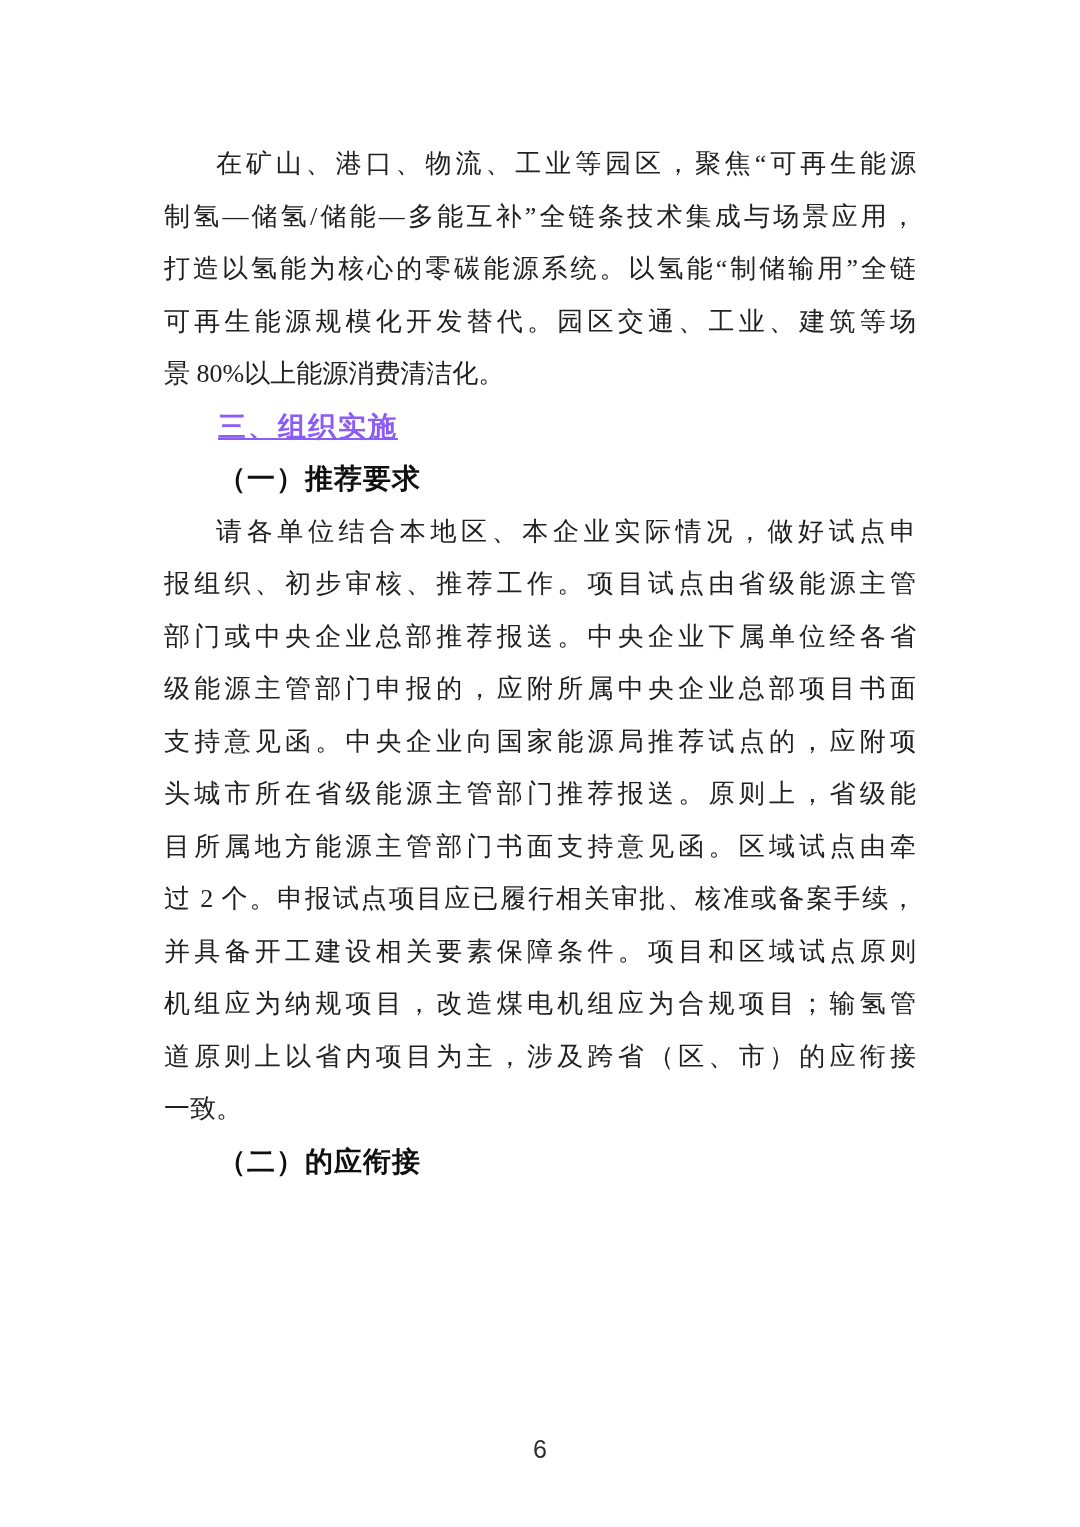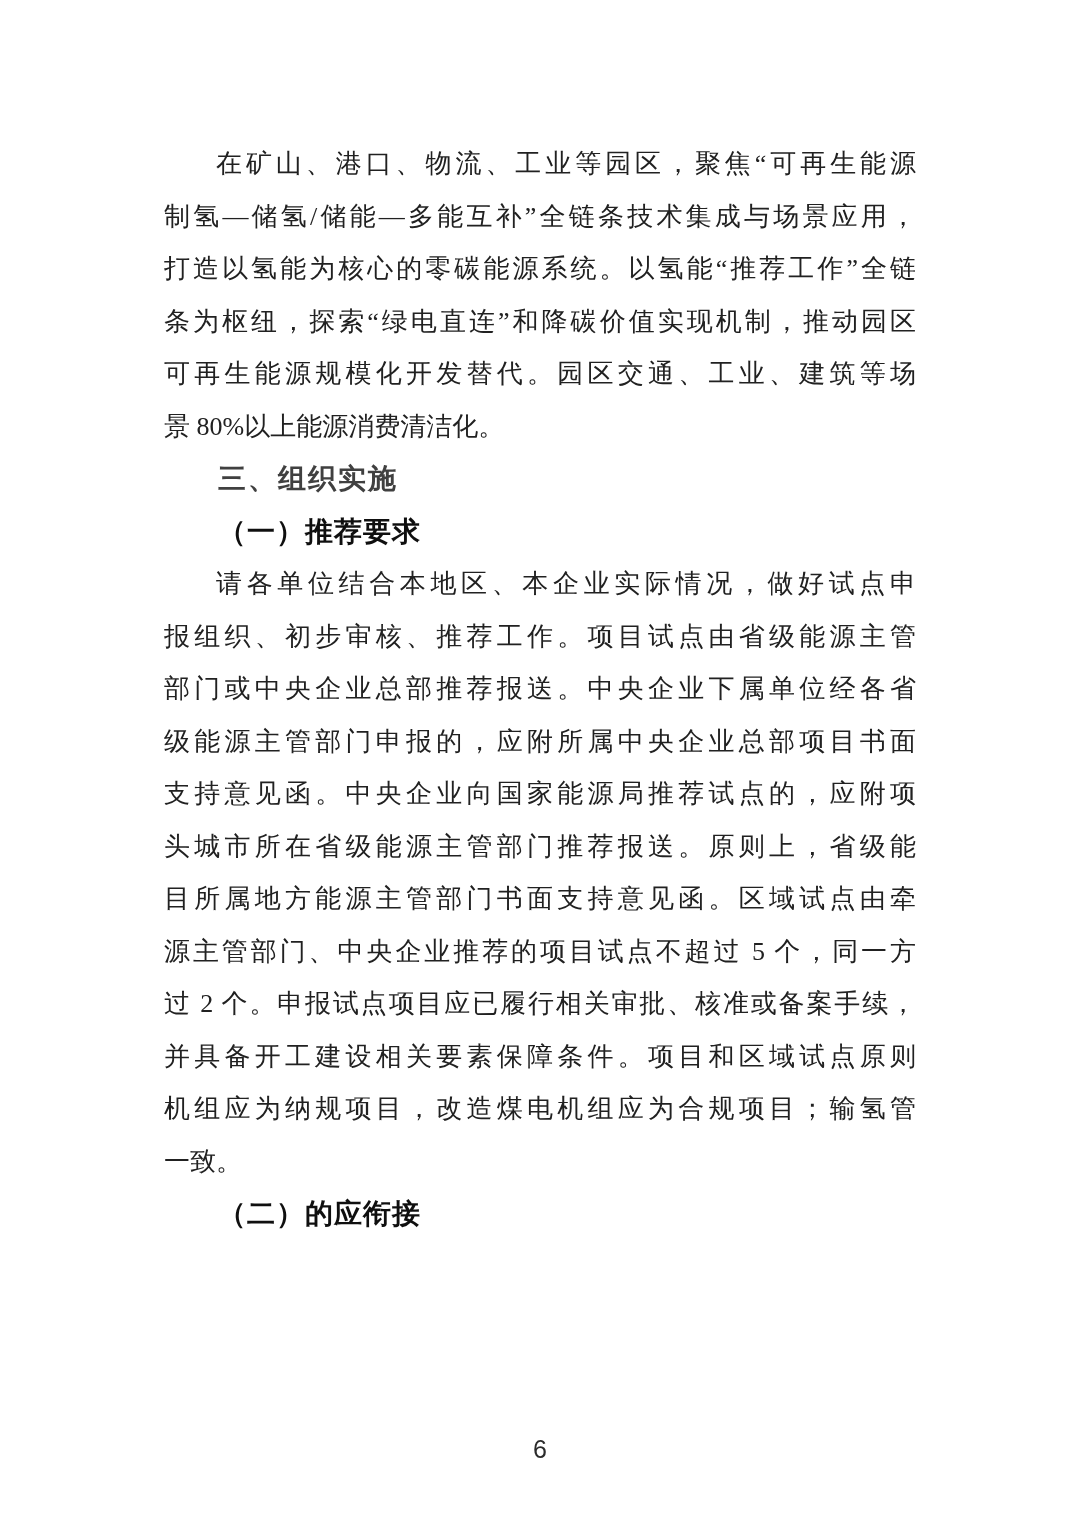--- a/index.html
+++ b/index.html
@@ -36,22 +36,23 @@
   .line.indent {
     text-indent: 52px;
   }
   .h-section {
     font-family: "Liberation Sans", "DejaVu Sans", sans-serif;
     font-weight: bold;
     font-size: 28px;
     line-height: 52.5px;
     height: 52.5px;
     text-indent: 54px;
-    color: #404040;
+    color: #8b5cf6;
     letter-spacing: 2px;
+    text-decoration: underline;
   }
   .h-sub {
     font-family: Liberation Sans, sans-serif;
     font-weight: bold;
     font-size: 28px;
     line-height: 52.5px;
     height: 52.5px;
     text-indent: 54px;
     color: #0f0f0f;
     letter-spacing: 1px;
@@ -70,42 +71,41 @@
 </style>
 </head>
 <body>
 
 <div class="page">
   <div class="text-block">
 
     <div>
         <div class="line indent">在矿山、港口、物流、工业等园区，聚焦“可再生能源</div>
         <div class="line">制氢—储氢/储能—多能互补”全链条技术集成与场景应用，</div>
-        <div class="line">打造以氢能为核心的零碳能源系统。以氢能“推荐工作”全链</div>
-        <div class="line">条为枢纽，探索“绿电直连”和降碳价值实现机制，推动园区</div>
+        <div class="line">打造以氢能为核心的零碳能源系统。以氢能“制储输用”全链</div>
         <div class="line">可再生能源规模化开发替代。园区交通、工业、建筑等场</div>
         <div class="line last">景 80%以上能源消费清洁化。</div>
       </div>
 
     <div class="h-section">三、组织实施</div>
 
     <div class="h-sub">（一）推荐要求</div>
 
     <div>
         <div class="line indent">请各单位结合本地区、本企业实际情况，做好试点申</div>
         <div class="line">报组织、初步审核、推荐工作。项目试点由省级能源主管</div>
         <div class="line">部门或中央企业总部推荐报送。中央企业下属单位经各省</div>
         <div class="line">级能源主管部门申报的，应附所属中央企业总部项目书面</div>
         <div class="line">支持意见函。中央企业向国家能源局推荐试点的，应附项</div>
         <div class="line">头城市所在省级能源主管部门推荐报送。原则上，省级能</div>
         <div class="line">目所属地方能源主管部门书面支持意见函。区域试点由牵</div>
-        <div class="line">源主管部门、中央企业推荐的项目试点不超过 5 个，同一方</div>
         <div class="line">过 2 个。申报试点项目应已履行相关审批、核准或备案手续，</div>
         <div class="line">并具备开工建设相关要素保障条件。项目和区域试点原则</div>
         <div class="line">机组应为纳规项目，改造煤电机组应为合规项目；输氢管</div>
+        <div class="line">道原则上以省内项目为主，涉及跨省（区、市）的应衔接</div>
         <div class="line last">一致。</div>
       </div>
 
     <div class="h-sub">（二）的应衔接</div>
 
   </div>
 
   <div class="page-number">6</div>
 </div>
 

